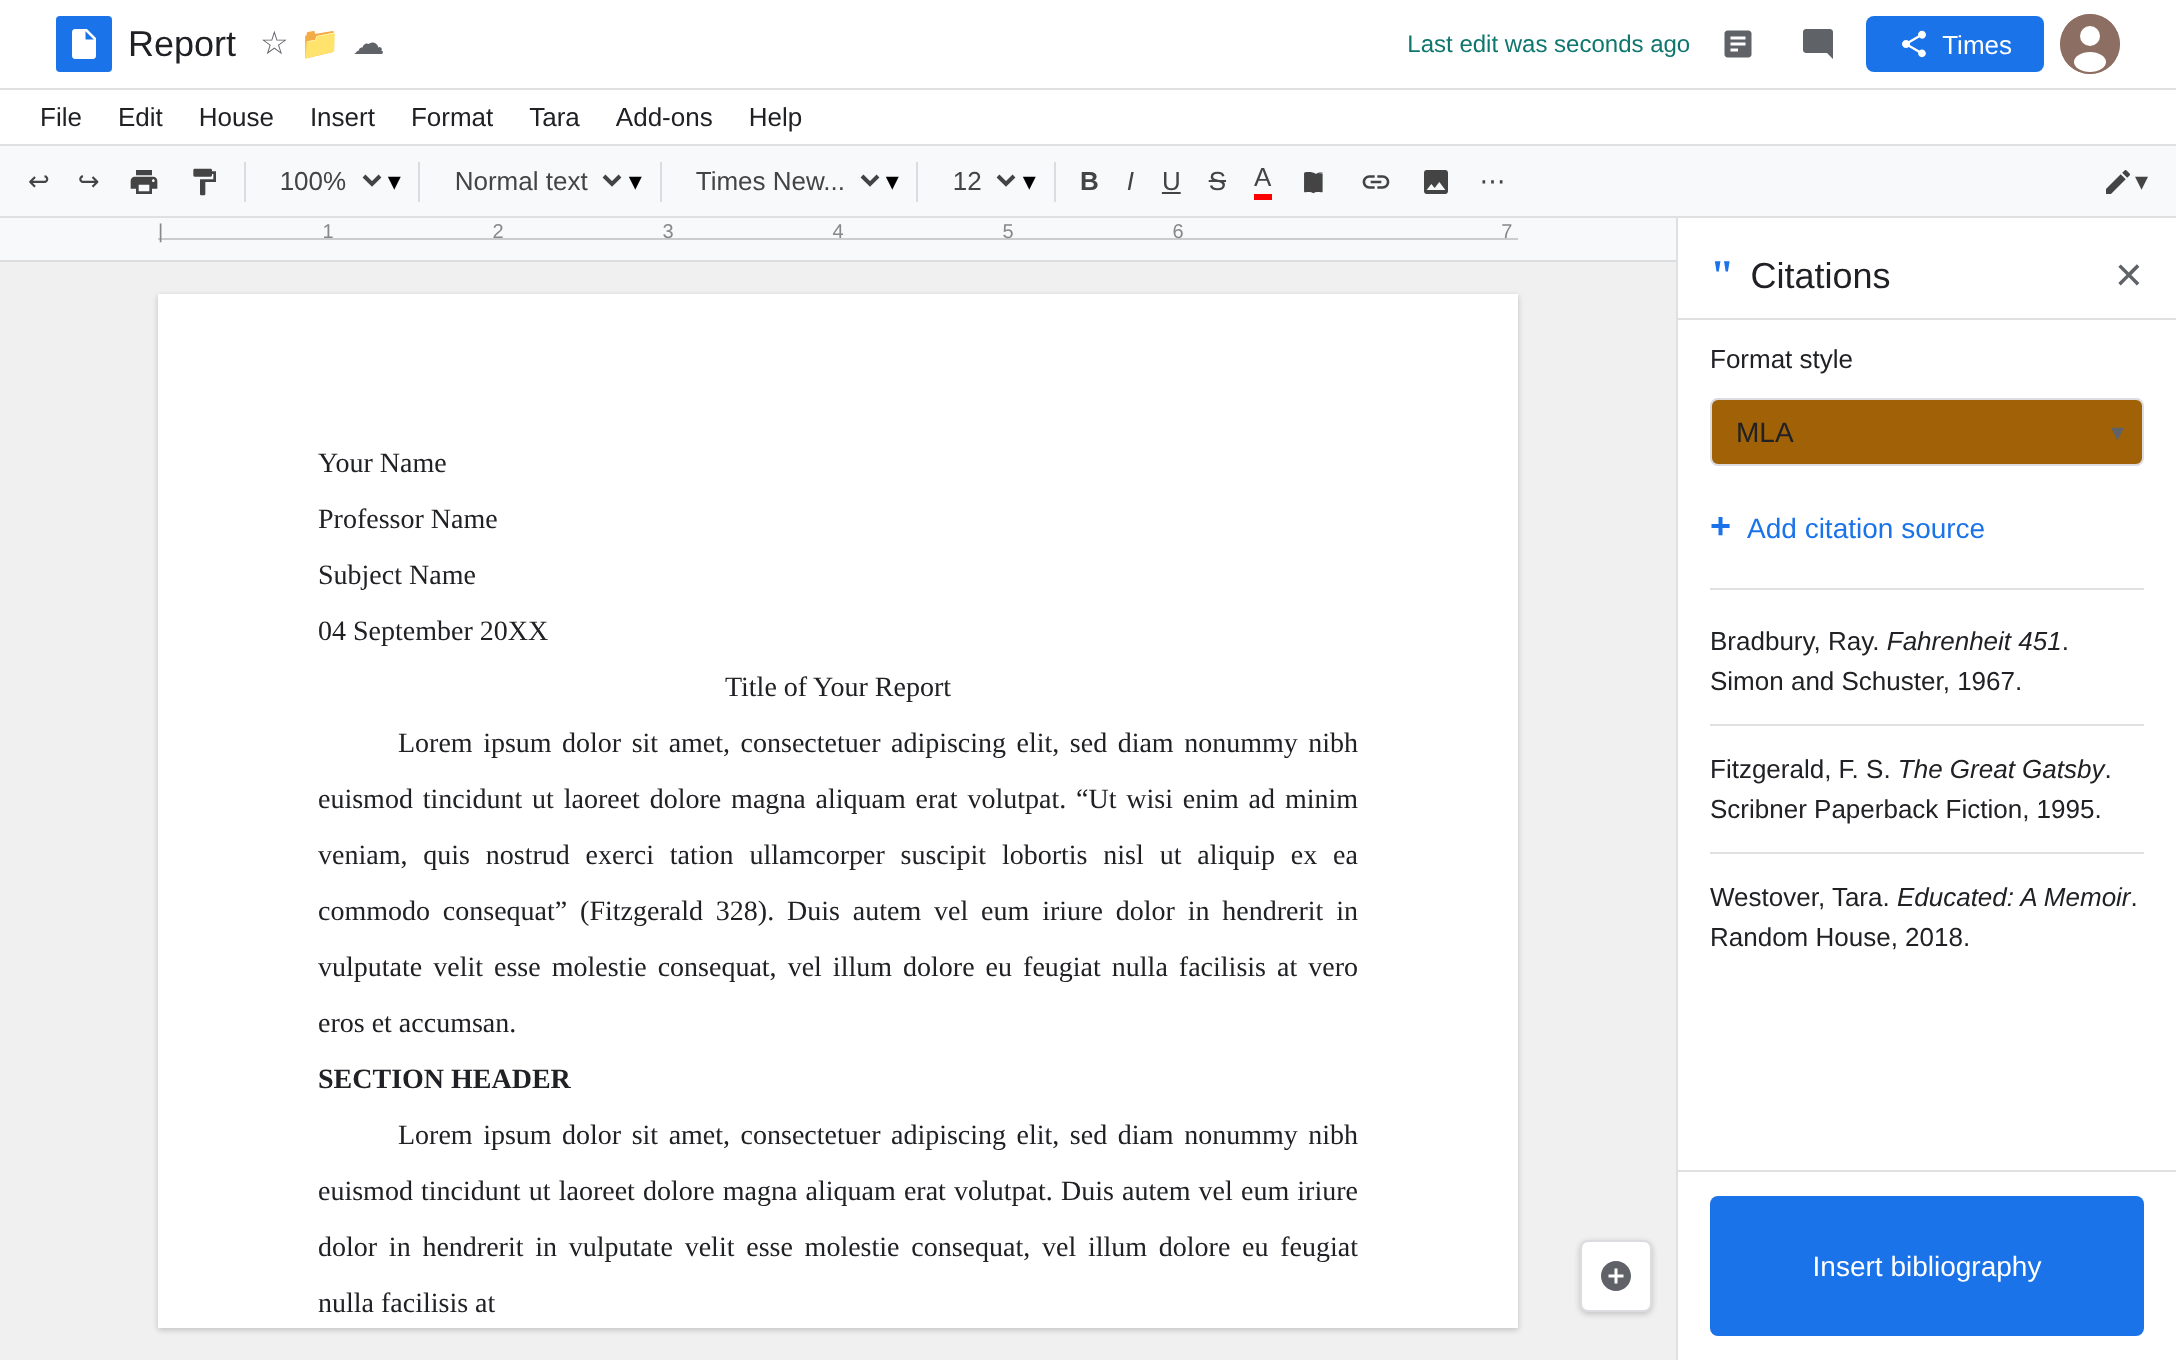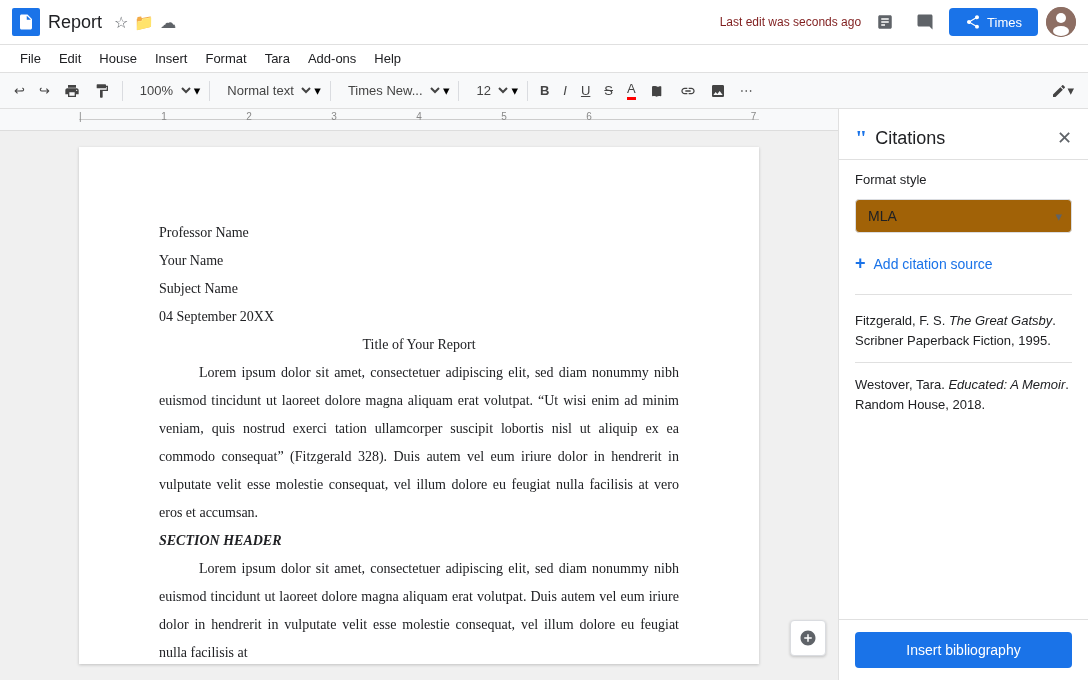--- a/index.html
+++ b/index.html
@@ -1,25 +1,25 @@
 <!DOCTYPE html>
 <html><head>
   <meta charset="utf-8">
   <style>
     * { box-sizing: border-box; margin: 0; padding: 0; }
     body { font-family: Arial, sans-serif; font-size: 13px; background: #f0f0f0; width: 1088px; height: 680px; overflow: hidden; display: flex; flex-direction: column; }
 
     
-    .top-bar { background: #fff; display: flex; align-items: center; padding: 6px 12px; border-bottom: 1px solid #e0e0e0; gap: 8px; justify-content: space-between; }
+    .top-bar { background: #fff; display: flex; align-items: center; padding: 6px 28px; border-bottom: 1px solid #e0e0e0; gap: 8px; justify-content: space-between; }
     .app-icon { width: 28px; height: 28px; background: #1a73e8; border-radius: 2px; display: flex; align-items: center; justify-content: center; color: white; font-size: 16px; }
     .doc-title { font-size: 18px; color: #202124; margin-right: 4px; }
     .title-icons { display: flex; gap: 6px; color: #5f6368; }
     .title-icons span { cursor: pointer; font-size: 16px; }
     .spacer { flex: 1; }
-    .last-edit { font-size: 12px; color: #7f1d1d; }
+    .last-edit { font-size: 12px; color: #0f766e; }
     .top-actions { display: flex; align-items: center; gap: 8px; }
     .btn-icon { width: 32px; height: 32px; border-radius: 50%; display: flex; align-items: center; justify-content: center; cursor: pointer; color: #5f6368; border: none; background: transparent; }
     .btn-share { background: #1a73e8; color: white; border: none; border-radius: 4px; padding: 6px 16px; font-size: 13px; cursor: pointer; display: flex; align-items: center; gap: 6px; }
     .avatar { width: 30px; height: 30px; border-radius: 50%; background: #8d6e63; display: flex; align-items: center; justify-content: center; color: white; font-size: 13px; overflow: hidden; }
 
     
     .menu-bar { background: #fff; display: flex; align-items: center; padding: 2px 12px; border-bottom: 1px solid #e0e0e0; gap: 2px; }
     .menu-item { font-size: 13px; color: #202124; padding: 4px 8px; cursor: pointer; border-radius: 4px; }
 
     
@@ -57,21 +57,21 @@
 
     .add-citation-btn { display: flex; align-items: center; gap: 8px; color: #1a73e8; cursor: pointer; font-size: 14px; margin-bottom: 16px; border: none; background: transparent; padding: 4px 0; }
     .add-citation-icon { font-size: 18px; font-weight: bold; }
 
     .citation-divider { height: 1px; background: #e0e0e0; margin: 4px 0; }
 
     .citation-item { padding: 12px 0; font-size: 13px; color: #202124; line-height: 1.5; border-bottom: 1px solid #e0e0e0; }
     .citation-item:last-child { border-bottom: none; }
 
     .citations-footer { padding: 12px 16px; border-top: 1px solid #e0e0e0; }
-    .insert-bibliography-btn { width: 100%; background: #1a73e8; color: white; border: none; border-radius: 4px; padding: 10px; font-size: 14px; cursor: pointer; }
+    .insert-bibliography-btn { width: 100%; background: #1a73e8; color: white; border: none; border-radius: 4px; padding: 27px; font-size: 14px; cursor: pointer; }
 
     .doc-scroll-area { flex: 1; overflow-y: auto; width: 100%; display: flex; flex-direction: column; align-items: center; position: relative; }
   </style>
 </head>
 <body>
 
 <div class="top-bar">
   <div class="app-icon">
     <svg width="18" height="18" viewBox="0 0 24 24" fill="white">
         <path d="M14 2H6c-1.1 0-2 .9-2 2v16c0 1.1.9 2 2 2h12c1.1 0 2-.9 2-2V8l-6-6zm-1 7V3.5L18.5 9H13z"></path>
@@ -211,27 +211,27 @@
           <span style="position:absolute; left:calc(400%/8); top:-8px; color:#888; font-size:10px; transform:translateX(-50%);">4</span>
           <span style="position:absolute; left:calc(500%/8); top:-8px; color:#888; font-size:10px; transform:translateX(-50%);">5</span>
           <span style="position:absolute; left:calc(600%/8); top:-8px; color:#888; font-size:10px; transform:translateX(-50%);">6</span>
           <span style="position:absolute; right:0; top:-8px; color:#888; font-size:10px; transform:translateX(-50%);">7</span>
         </div>
       </div>
     </div>
 
     <div class="page">
       <div style="line-height:2; font-family:'Times New Roman',Times,serif; font-size:14px;">
+        <p class="page-line">Your Name</p>
         <p class="page-line">Professor Name</p>
-        <p class="page-line">Your Name</p>
         <p class="page-line">Subject Name</p>
         <p class="page-line">04 September 20XX</p>
         <p class="page-line" style="text-align:center; margin-top:0;">Title of Your Report</p>
         <p class="page-line" style="text-indent:40px; text-align:justify;">Lorem ipsum dolor sit amet, consectetuer adipiscing elit, sed diam nonummy nibh euismod tincidunt ut laoreet dolore magna aliquam erat volutpat. “Ut wisi enim ad minim veniam, quis nostrud exerci tation ullamcorper suscipit lobortis nisl ut aliquip ex ea commodo consequat” (Fitzgerald 328). Duis autem vel eum iriure dolor in hendrerit in vulputate velit esse molestie consequat, vel illum dolore eu feugiat nulla facilisis at vero eros et accumsan.</p>
-        <p class="page-line" style="font-weight:bold;font-style:italic;">SECTION HEADER</p>
+        <p class="page-line" style="font-weight:bold;">SECTION HEADER</p>
         <p class="page-line" style="text-indent:40px; text-align:justify;">Lorem ipsum dolor sit amet, consectetuer adipiscing elit, sed diam nonummy nibh euismod tincidunt ut laoreet dolore magna aliquam erat volutpat. Duis autem vel eum iriure dolor in hendrerit in vulputate velit esse molestie consequat, vel illum dolore eu feugiat nulla facilisis at</p>
       </div>
     </div>
   </div>
 
   <div class="citations-panel">
     <div class="citations-header">
       <span class="citations-icon" style="font-size:22px; color:#1a73e8; font-weight:900; font-family:Georgia,serif; margin-right:8px;">"</span>
       <span class="citations-title">Citations</span>
       <button class="citations-close">✕</button>
@@ -245,20 +245,23 @@
           <option>Chicago</option>
         </select>
         <span class="format-select-arrow">▾</span>
       </div>
       <button class="add-citation-btn">
         <span class="add-citation-icon">+</span>
         <span>Add citation source</span>
       </button>
       <div class="citation-divider"></div>
       <div class="citation-item">
+        <span>Bradbury, Ray. </span><em>Fahrenheit 451</em><span>. Simon and Schuster, 1967.</span>
+      </div>
+      <div class="citation-item">
         <span>Fitzgerald, F. S. </span><em>The Great Gatsby</em><span>. Scribner Paperback Fiction, 1995.</span>
       </div>
       <div class="citation-item">
         <span>Westover, Tara. </span><em>Educated: A Memoir</em><span>. Random House, 2018.</span>
       </div>
     </div>
     <div class="citations-footer">
       <button class="insert-bibliography-btn">Insert bibliography</button>
     </div>
   </div>

